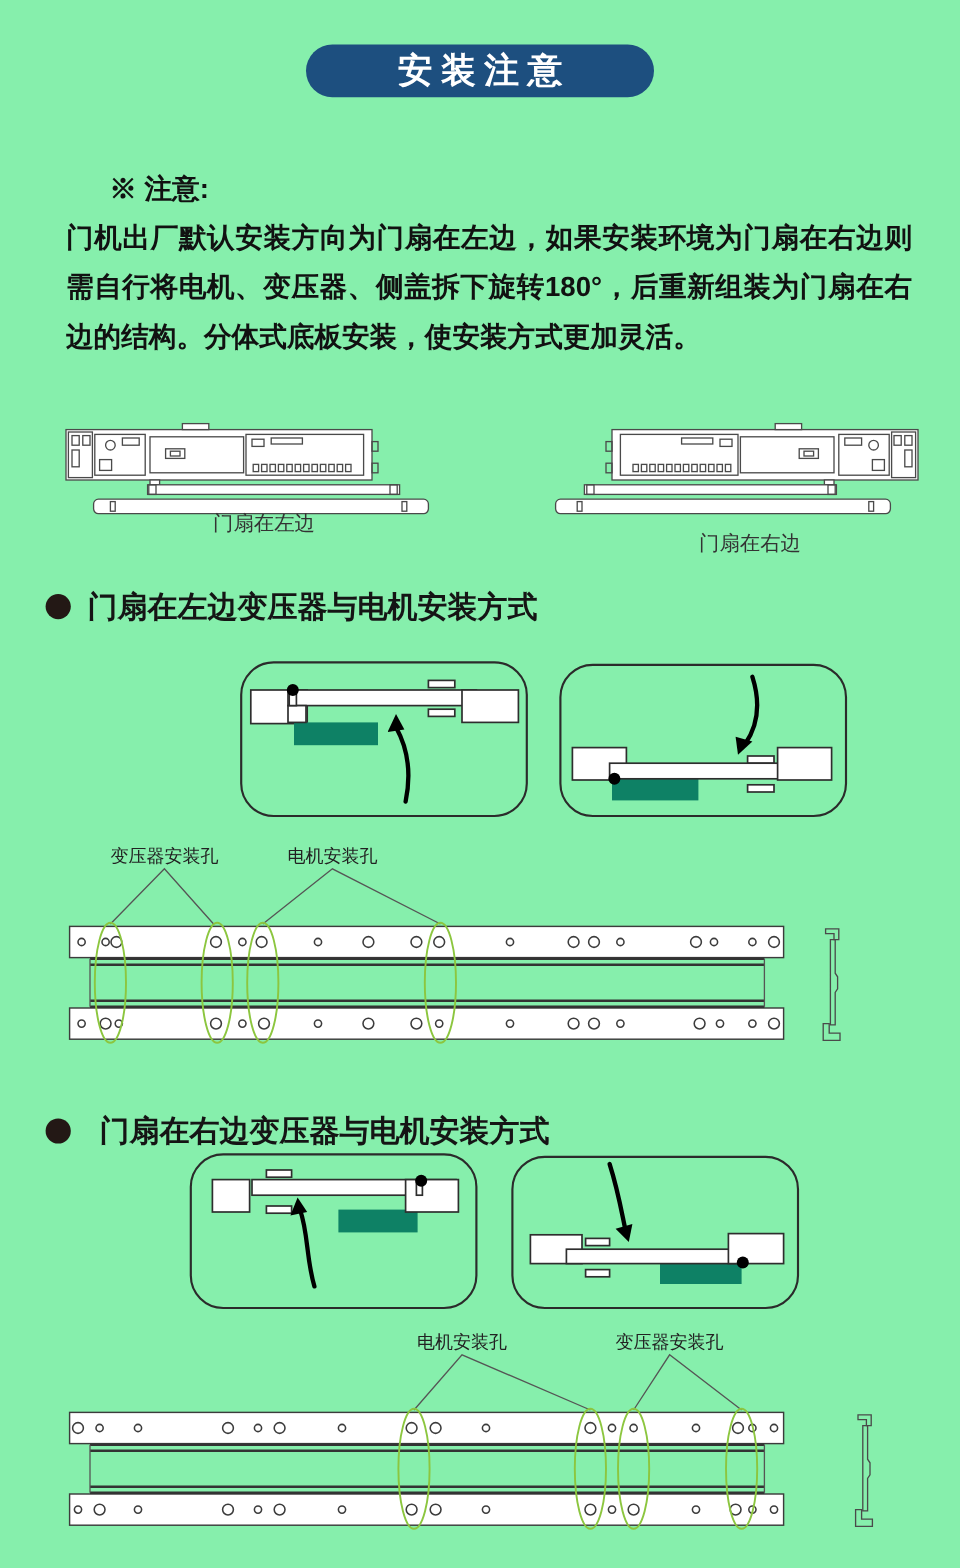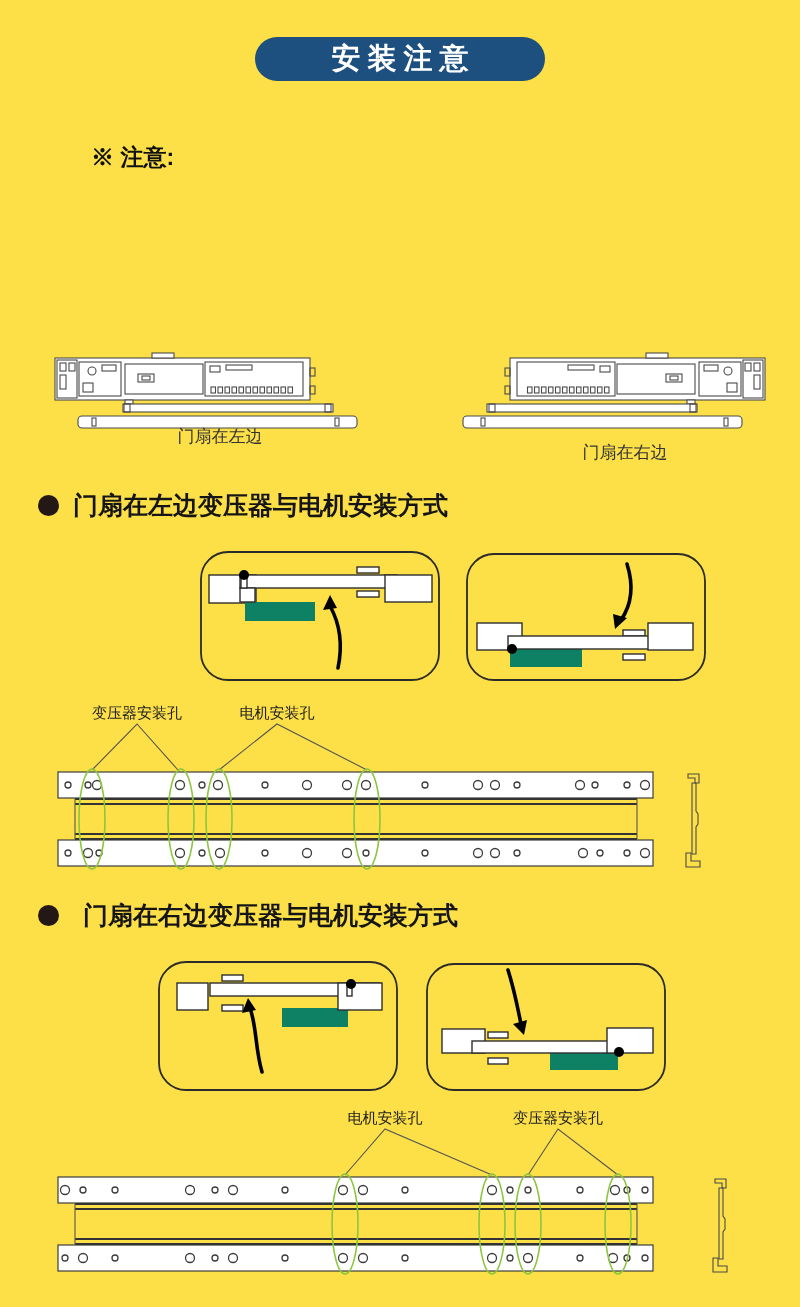--- a/index.html
+++ b/index.html
@@ -4,21 +4,21 @@
 <style>
   :root{
     --banner-blue:#1d4f7f;
     --accent-green:#0e8165;
     --ellipse-green:#8cc63f;
     --line-dark:#4a4a4a;
     --line-darker:#2b2b2b;
     --text:#111111;
   }
   html,body{margin:0;padding:0;background:#ffffff;}
-  #page{position:relative;width:800px;height:1307px;background:#fde047;overflow:hidden;
+  #page{position:relative;width:800px;height:1307px;background:#86efac;overflow:hidden;
         font-family:"Liberation Sans", sans-serif;color:var(--text);}
   .abs{position:absolute;}
 
   
   .banner{left:255px;top:37px;width:290px;height:44px;background:var(--banner-blue);
           border-radius:22px;display:flex;align-items:center;justify-content:center;}
   .banner span{color:#ffffff;font-size:29px;font-weight:bold;letter-spacing:7px;padding-left:7px;}
 
   
   .notice-label{left:55px;top:142px;font-size:23px;font-weight:700;margin-left:36px;}
@@ -27,21 +27,21 @@
 
   
   .caption{font-size:17px;color:#333;text-align:center;width:360px;}
   .cap-left{left:40px;top:425px;}
   .cap-right{left:445px;top:441px;}
 
   
   .heading{display:flex;align-items:center;gap:14px;left:38px;}
   .heading .dot{width:21px;height:21px;border-radius:50%;background:#231815;flex:0 0 auto;}
   .heading .txt{font-size:25px;font-weight:600;color:#151515;}
-  .h1{top:489px;} .h2{top:899px;gap:24px;}
+  .h1{top:489px;} .h2{top:926px;gap:24px;}
 
   
   svg{display:block;}
   svg text{font-family:"Liberation Sans", sans-serif;font-size:15px;fill:#222;}
   .ln{fill:#ffffff;stroke:var(--line-dark);stroke-width:1.1;}
   .ln-n{fill:none;stroke:var(--line-dark);stroke-width:1.1;}
   .box{fill:none;stroke:var(--line-darker);stroke-width:1.8;}
   .part{fill:#ffffff;stroke:#2e2e2e;stroke-width:1.4;}
   .green{fill:var(--accent-green);stroke:none;}
   .pin{fill:#000;}
@@ -56,20 +56,21 @@
 </head>
 <body>
 
 <div id="page">
 
   <div class="abs banner">
     <span>安装注意</span>
   </div>
 
   <div class="abs notice-label">※ 注意:</div>
+  <div class="abs notice-body">门机出厂默认安装方向为门扇在左边，如果安装环境为门扇在右边则需自行将电机、变压器、侧盖拆下旋转180°，后重新组装为门扇在右边的结构。分体式底板安装，使安装方式更加灵活。</div>
 
   <svg class="abs" style="left:40px;top:352px;" width="360" height="88" viewBox="0 0 360 88">
     <g>
       <rect class="ln" x="15" y="6" width="255" height="42"></rect>
       <rect class="ln-n" x="17" y="8" width="20" height="38"></rect>
       <rect class="ln-n" x="20" y="11" width="6" height="8"></rect>
       <rect class="ln-n" x="20" y="23" width="6" height="14"></rect>
       <rect class="ln-n" x="29" y="11" width="6" height="8"></rect>
       <rect class="ln-n" x="39" y="10" width="42" height="34"></rect>
       <circle class="ln-n" cx="52" cy="19" r="4"></circle>

